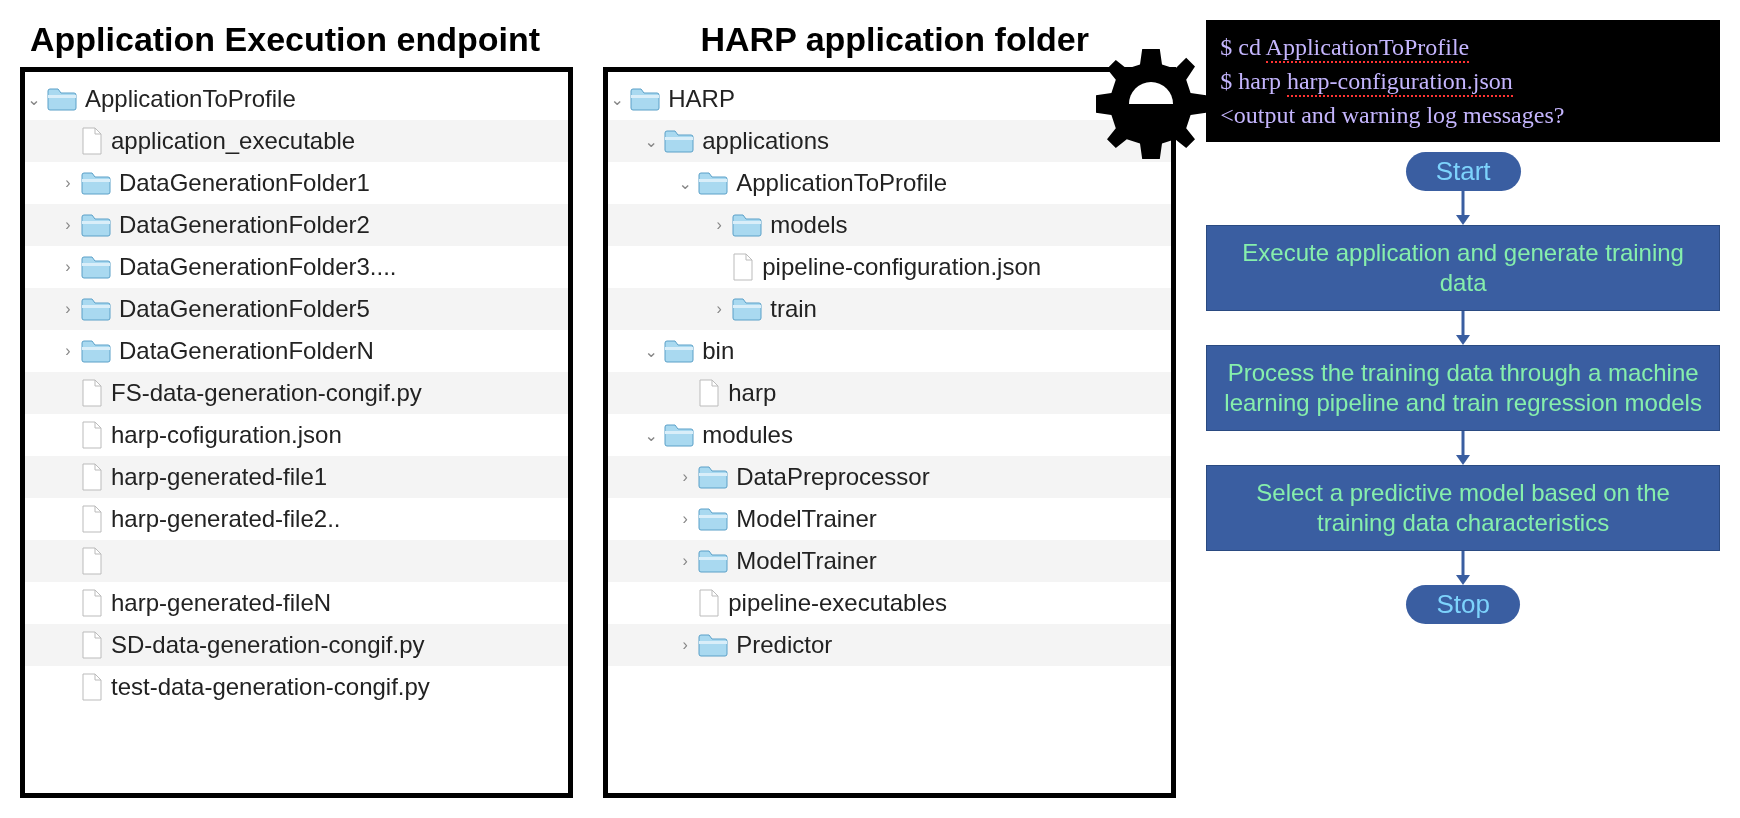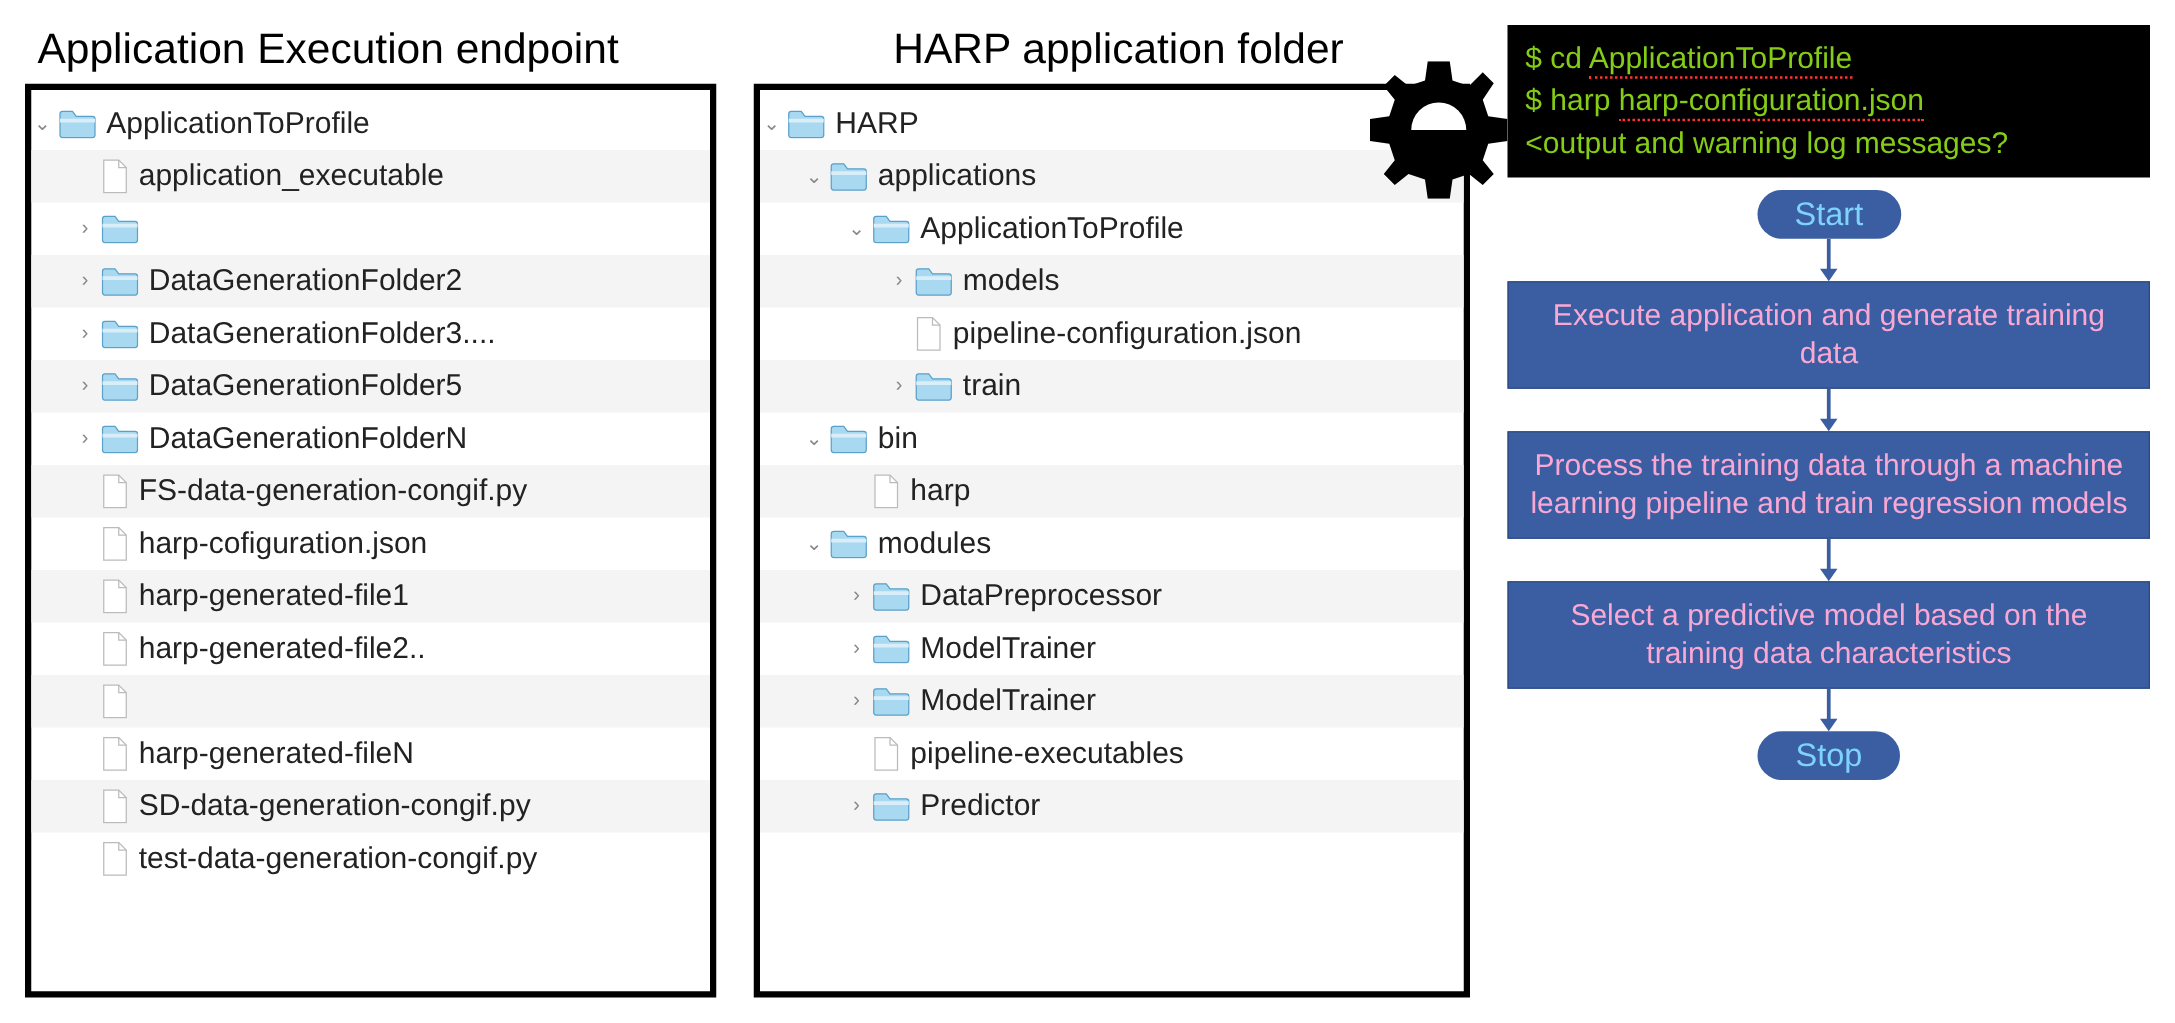--- a/index.html
+++ b/index.html
@@ -11,21 +11,21 @@
     width: 1740px;
     height: 818px;
     padding: 20px;
     gap: 30px;
   }
   .panel {
     display: flex;
     flex-direction: column;
   }
   .panel-title {
-    font-weight: 400;
+    font-weight: 700;
     font-size: 34px;
     margin: 0 0 8px 0;
     padding-left: 10px;
   }
   .tree-box {
     border: 5px solid #000;
     background: #fff;
     flex: 1;
     overflow: auto;
     padding: 6px 0;
@@ -57,43 +57,43 @@
   
   .flow-col {
     width: 520px;
     display: flex;
     flex-direction: column;
     align-items: center;
     gap: 0;
   }
   .terminal {
     background: #000;
-    color: #84cc16;
-    font-family: Liberation Sans, sans-serif;
+    color: #c4b5fd;
+    font-family: Liberation Serif, serif;
     font-size: 24px;
     line-height: 34px;
     width: 100%;
     padding: 10px 14px;
     margin-bottom: 10px;
   }
   .terminal .underline {
     border-bottom: 2px dotted #f33;
     padding-bottom: 1px;
   }
   .flow-pill {
     background: #3a5ea1;
     color: #7dd3fc;
     font-size: 26px;
     padding: 4px 30px;
     border-radius: 999px;
     text-align: center;
   }
   .flow-box {
     background: #3a5ea1;
-    color: #f9a8d4;
+    color: #86efac;
     font-size: 24px;
     line-height: 30px;
     padding: 12px 16px;
     text-align: center;
     border: 1px solid #2a4a81;
     width: 100%;
   }
   .arrow-down {
     height: 34px;
     display: flex;
@@ -141,20 +141,21 @@
       </div>
       <div class="tree-row">
         <span class="indent"></span>
         <span class="chevron">›</span>
         <span class="folder-icon">
           <svg class="folder-svg" viewBox="0 0 30 24">
   <path d="M1 4 Q1 2 3 2 L11 2 L14 6 L27 6 Q29 6 29 8 L29 21 Q29 23 27 23 L3 23 Q1 23 1 21 Z" fill="#a9d9f0" stroke="#5aa0c8" stroke-width="1"></path>
   <rect x="1" y="8" width="28" height="3" fill="#d9eef9"></rect>
 </svg>
         </span>
+        <span class="label">DataGenerationFolder1</span>
       </div>
       <div class="tree-row zebra">
         <span class="indent"></span>
         <span class="chevron">›</span>
         <span class="folder-icon">
           <svg class="folder-svg" viewBox="0 0 30 24">
   <path d="M1 4 Q1 2 3 2 L11 2 L14 6 L27 6 Q29 6 29 8 L29 21 Q29 23 27 23 L3 23 Q1 23 1 21 Z" fill="#a9d9f0" stroke="#5aa0c8" stroke-width="1"></path>
   <rect x="1" y="8" width="28" height="3" fill="#d9eef9"></rect>
 </svg>
         </span>

